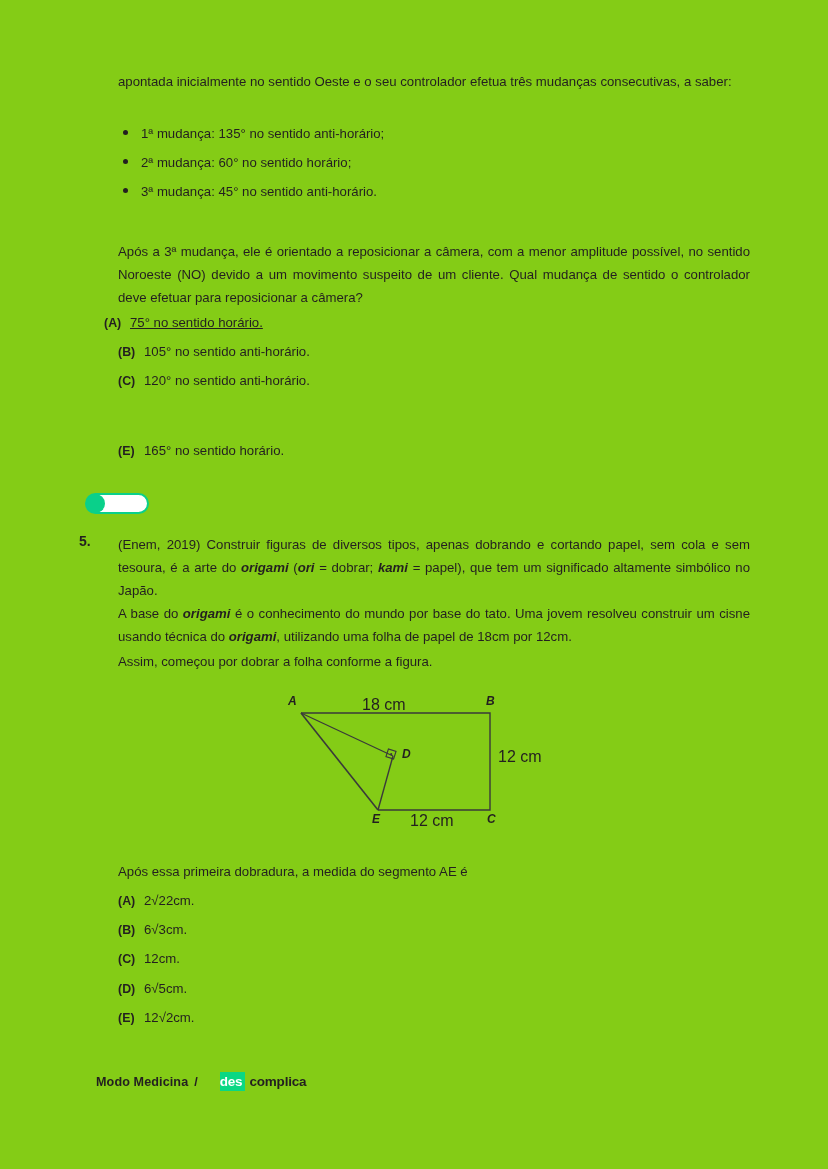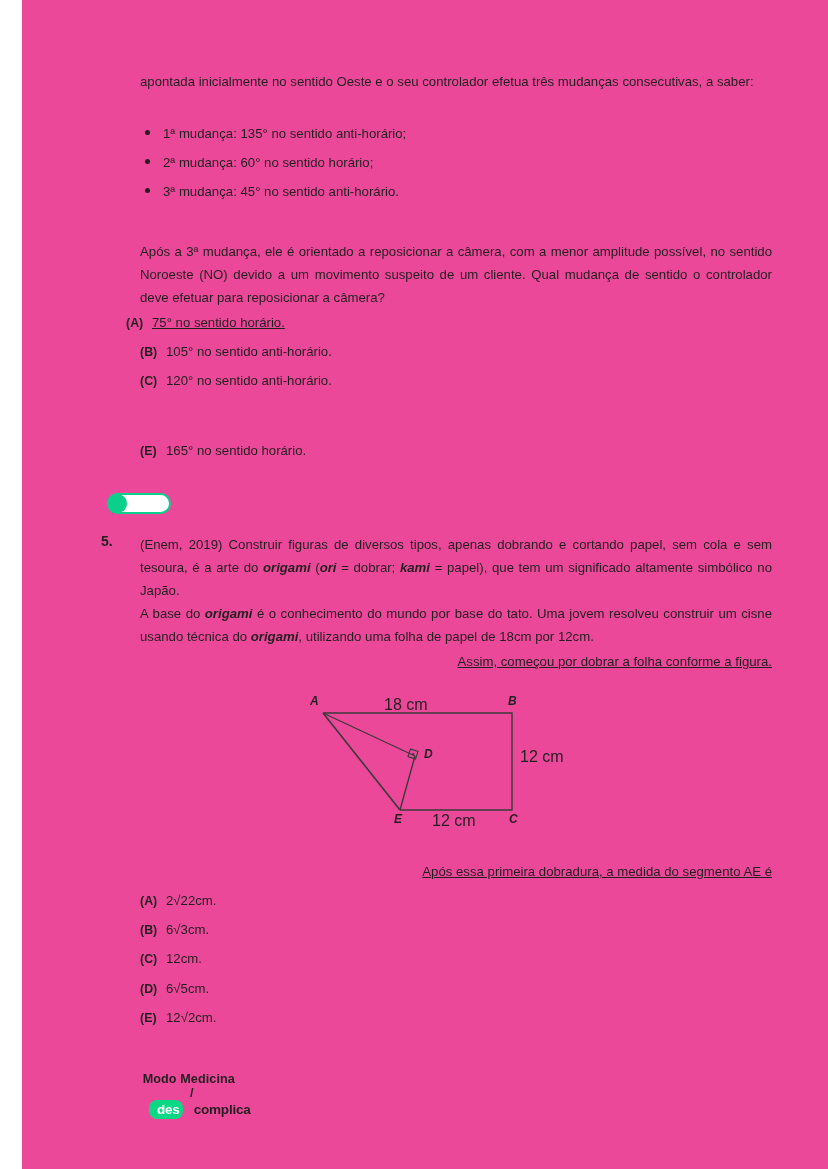--- a/index.html
+++ b/index.html
@@ -11,33 +11,32 @@
     width: 828px;
     height: 1169px;
     position: relative;
     font-family: "Liberation Sans", sans-serif;
     color: #231f20;
     overflow: hidden;
   }
   .page {
     position: absolute;
     inset: 0;
-    background: #ec4899;
-    margin-left: 22px;
+    background: #84cc16;
   }
 
   
   .para {
     position: absolute;
     font-size: 13.2px;
     line-height: 23px;
     color: #231f20;
     text-align: justify;
   }
-  .para.nojust { text-align: right; text-decoration: underline; }
+  .para.nojust { text-align: left; }
 
   .bullet-row {
     position: absolute;
     font-size: 13.2px;
     line-height: 23px;
     color: #231f20;
   }
   .bullet-dot {
     position: absolute;
     left: 0;
@@ -131,28 +130,28 @@
   .logo {
     margin-left: 22px;
     display: inline-flex;
     align-items: center;
     font-size: 13.5px;
     font-weight: bold;
   }
   .logo-des {
     background: #0ad884;
     color: #ffffff;
-    padding: 2px 3px 2px 8px;
-    border-radius: 8px;
+    padding: 2px 3px 2px 0;
+    border-radius: 0;
     letter-spacing: -0.2px;
   }
   .logo-complica {
     color: #231f20;
     letter-spacing: -0.2px;
-    padding-left: 11px;
+    padding-left: 4px;
   }
   i.it { font-style: italic; font-weight: bold; }
 </style>
 </head>
 <body>
 
 <div class="page">
 
   <div class="para" style="left:118px; top:70px; width:632px;">apontada inicialmente no sentido Oeste e o seu controlador efetua três mudanças consecutivas, a saber:</div>
 
@@ -235,21 +234,21 @@
   <div class="alt-row" style="left:118px; top:948px;">
     <span class="alt-letter">(C)</span><span>12cm.</span>
   </div>
   <div class="alt-row" style="left:118px; top:978px;">
     <span class="alt-letter">(D)</span><span>6√5cm.</span>
   </div>
   <div class="alt-row" style="left:118px; top:1007px;">
     <span class="alt-letter">(E)</span><span>12√2cm.</span>
   </div>
 
-  <div class="footer" style="left:105px; top:1072px;flex-direction:column;">
+  <div class="footer" style="left:96px; top:1072px;">
     <span class="footer-text">Modo Medicina</span>
     <span class="footer-slash">/</span>
     <span class="logo">
       <span class="logo-des">des</span>
         <span class="logo-complica">complica</span>
     </span>
   </div>
 
 </div>
 

